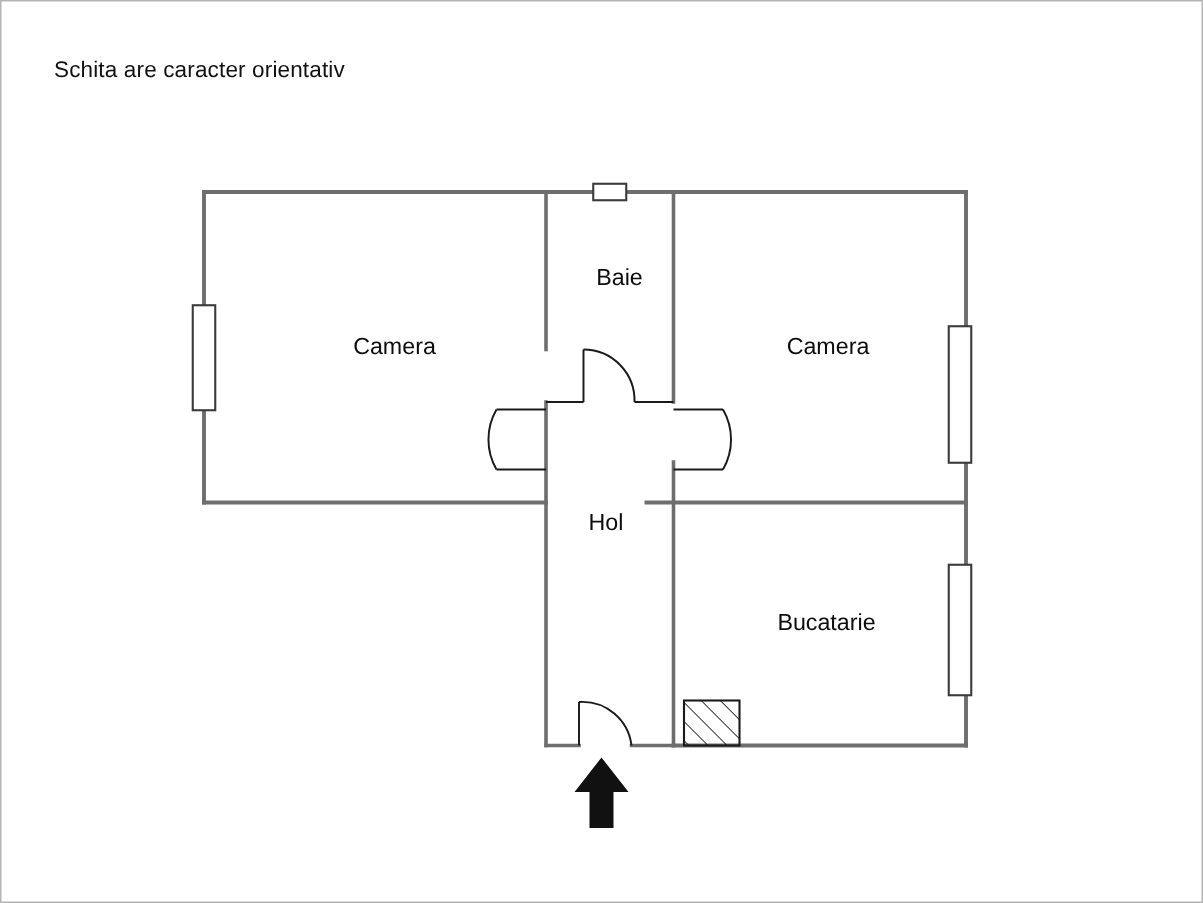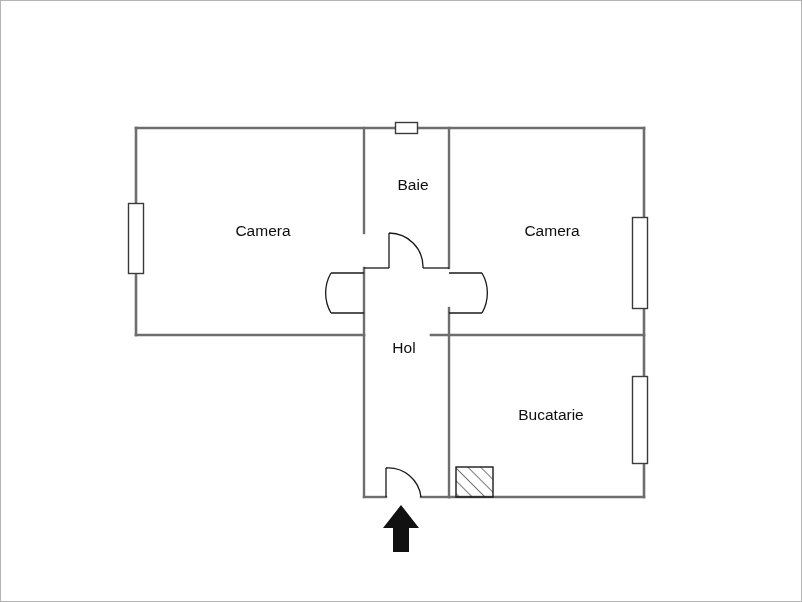--- a/index.html
+++ b/index.html
@@ -41,20 +41,21 @@
     fill: #0d0d0d;
     text-anchor: middle;
     dominant-baseline: middle;
   }
 </style>
 </head>
 <body>
 
 <div id="page">
 
+  <div id="plan-title">Schita are caracter orientativ</div>
 
   <svg id="floorplan-svg" width="802" height="602" viewBox="0 0 802 602">
 
     <g stroke="#6e6e6e" stroke-width="2.6" fill="none" stroke-linecap="square">
 
       <line x1="135" y1="127" x2="643" y2="127"></line>
 
       <line x1="135" y1="127" x2="135" y2="334"></line>
 
       <line x1="135" y1="334" x2="363" y2="334"></line>

